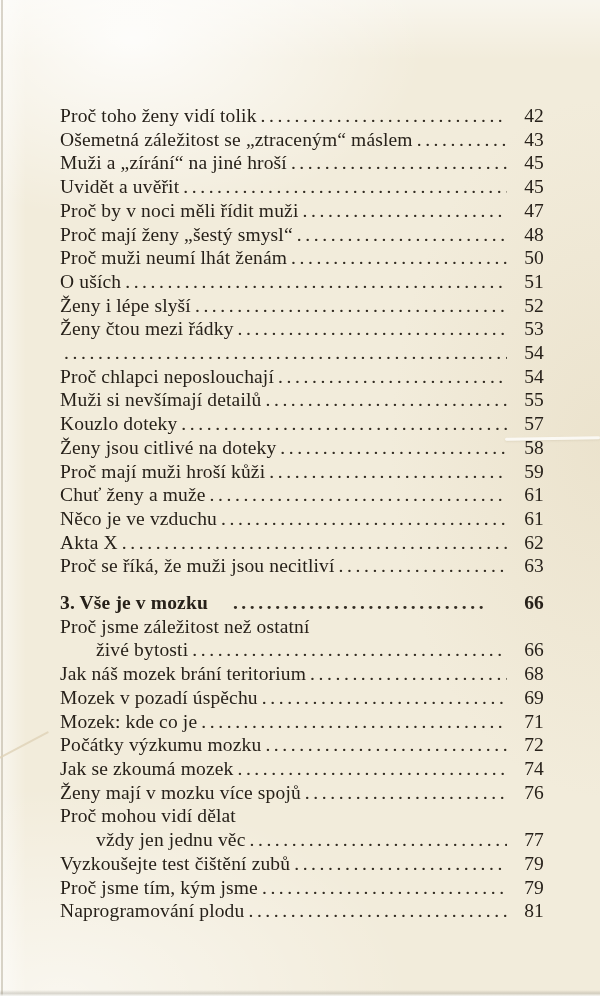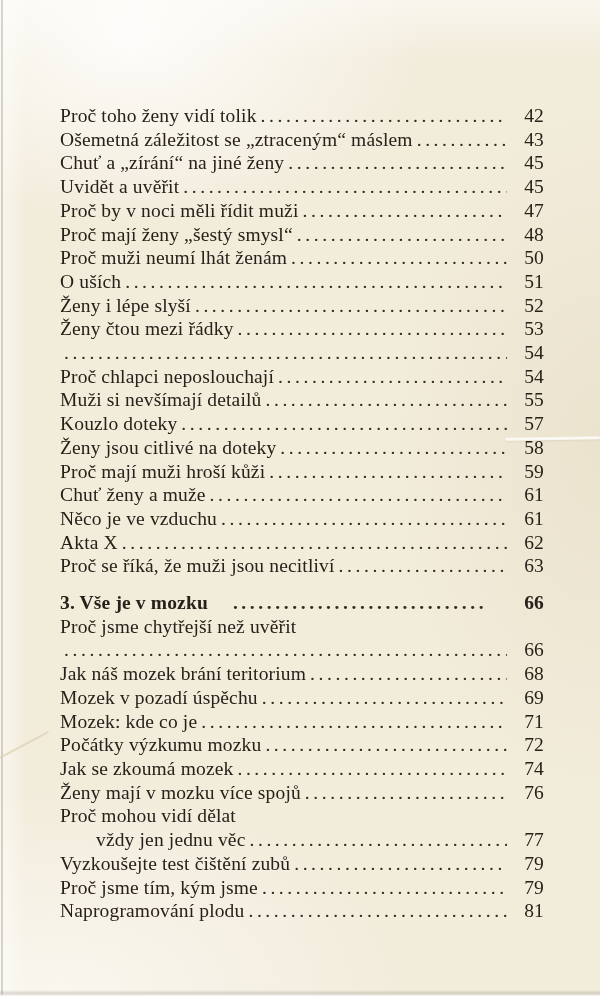--- a/index.html
+++ b/index.html
@@ -111,21 +111,21 @@
     <span class="title">Proč toho ženy vidí tolik</span>
     <span class="leader">......................................................................</span>
     <span class="pagenum">42</span>
   </div>
       <div class="row">
     <span class="title">Ošemetná záležitost se „ztraceným“ máslem</span>
     <span class="leader">......................................................................</span>
     <span class="pagenum">43</span>
   </div>
       <div class="row">
-    <span class="title">Chuť a „zírání“ na jiné ženy</span>
+    <span class="title">Muži a „zírání“ na jiné hroší</span>
     <span class="leader">......................................................................</span>
     <span class="pagenum">45</span>
   </div>
       <div class="row">
     <span class="title">Uvidět a uvěřit</span>
     <span class="leader">......................................................................</span>
     <span class="pagenum">45</span>
   </div>
       <div class="row">
     <span class="title">Proč by v noci měli řídit muži</span>
@@ -205,25 +205,26 @@
     <span class="title">Proč se říká, že muži jsou necitliví</span>
     <span class="leader">......................................................................</span>
     <span class="pagenum">63</span>
   </div>
       <div class="row bold">
     <span class="title">3. Vše je v mozku</span>
     <span class="leader">......................................................................</span>
     <span class="pagenum">66</span>
   </div>
       <div class="row no-leader">
-    <span class="title">Proč jsme chytřejší než uvěřit</span>
+    <span class="title">Proč jsme záležitost než ostatní</span>
     <span class="leader"></span>
     <span class="pagenum"></span>
   </div>
       <div class="row indent">
+    <span class="title">živé bytosti</span>
     <span class="leader">......................................................................</span>
     <span class="pagenum">66</span>
   </div>
       <div class="row">
     <span class="title">Jak náš mozek brání teritorium</span>
     <span class="leader">......................................................................</span>
     <span class="pagenum">68</span>
   </div>
       <div class="row">
     <span class="title">Mozek v pozadí úspěchu</span>

